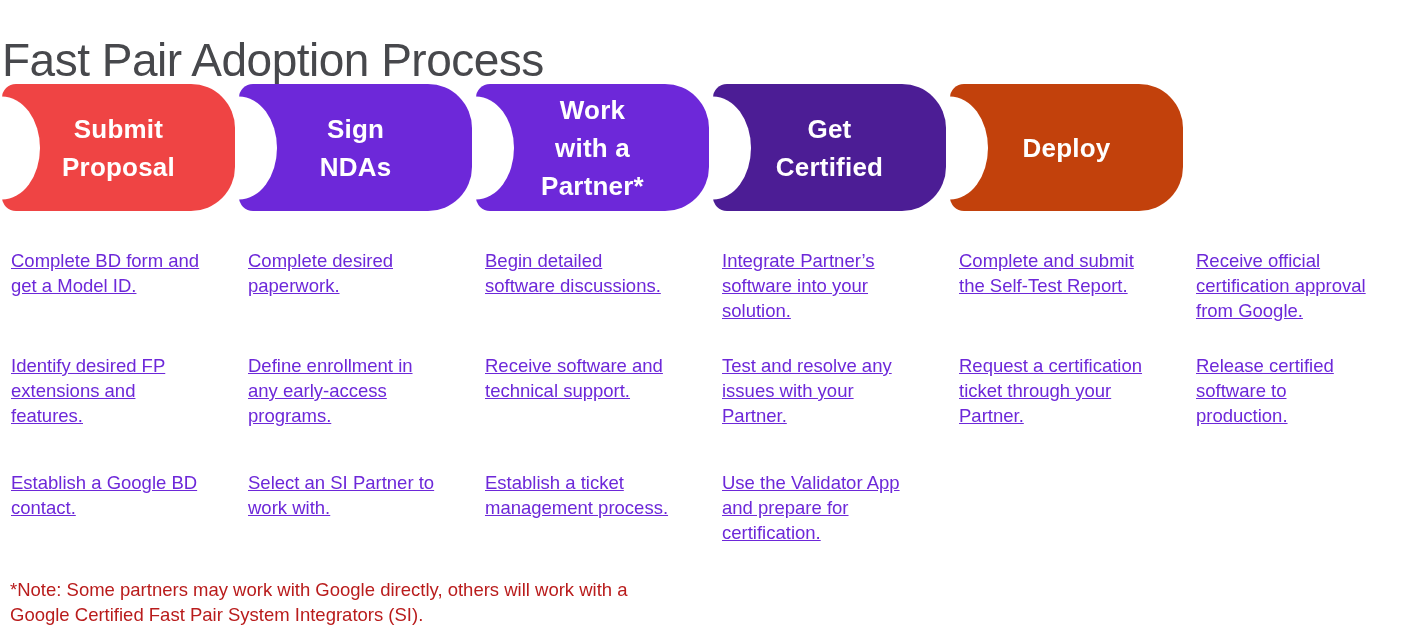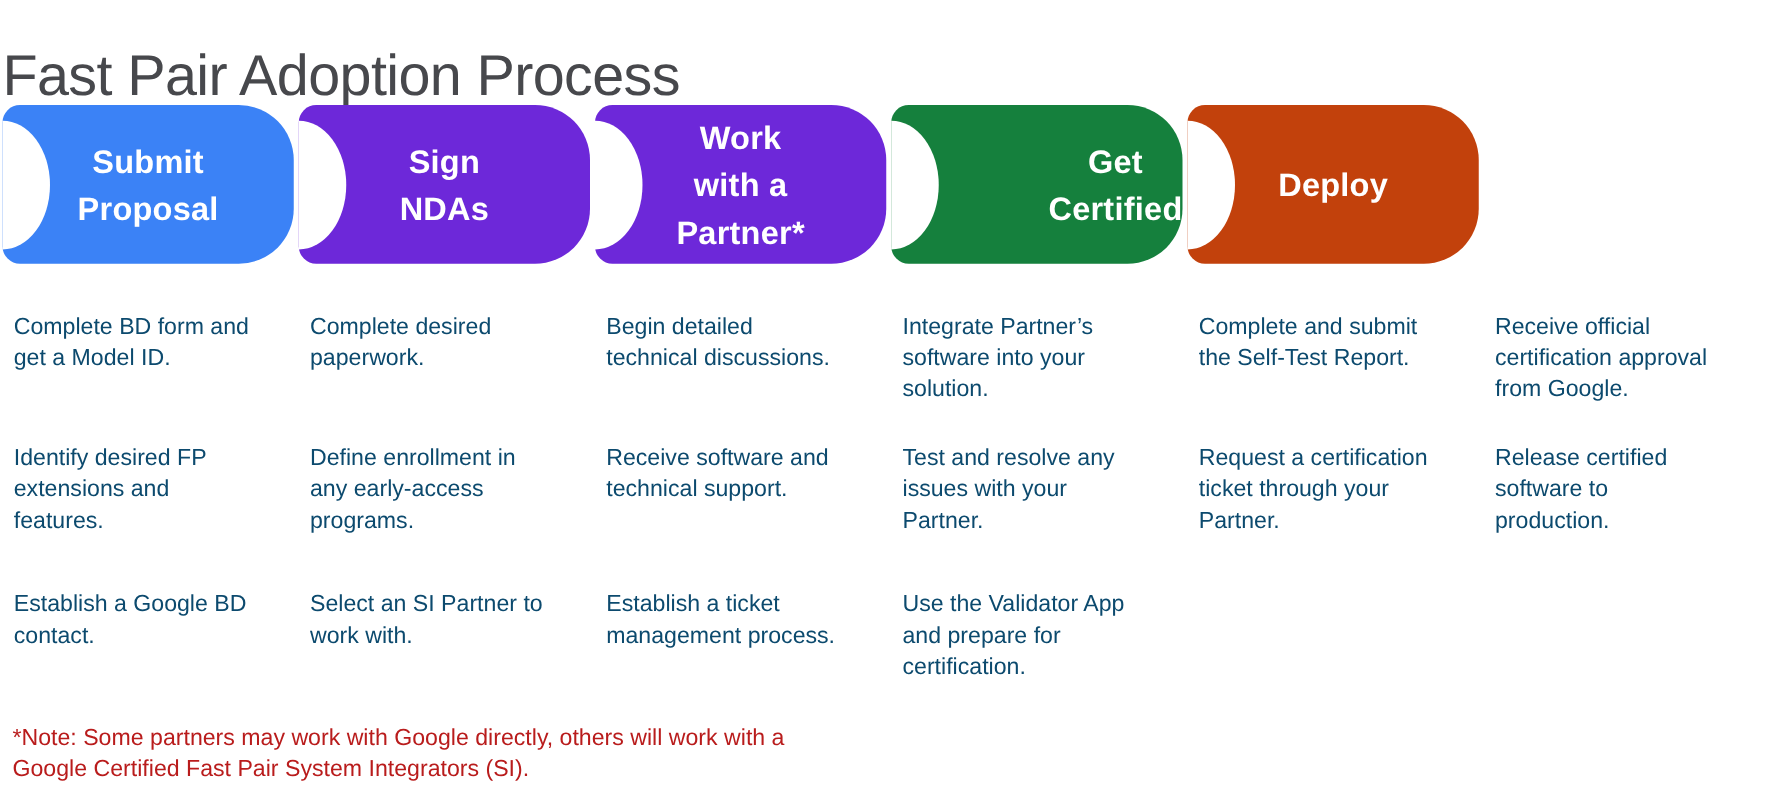--- a/index.html
+++ b/index.html
@@ -69,69 +69,70 @@
     left: 2px;
     display: grid;
     grid-template-columns: repeat(6, 233px);
     grid-template-rows: 105px 117px auto;
     column-gap: 4px;
   }
   .step-text {
     padding: 0 14px 0 9px;
     font-size: 18.5px;
     line-height: 25px;
-    color: #0c4a6e;
+    color: #6d28d9;
     white-space: pre-line;
+    text-decoration: underline;
   }
   .footnote {
     position: absolute;
     left: 10px;
     top: 578px;
     font-size: 18.5px;
     line-height: 24.5px;
     color: #b91c1c;
     white-space: pre-line;
   }
 </style>
 </head>
 <body>
 
 <h1 class="page-title">Fast Pair Adoption Process</h1>
 
 <div class="stages-row">
-  <div class="stage" style="background: #3b82f6;">
+  <div class="stage" style="background: #ef4444;">
     <div class="stage-label">Submit
 Proposal</div>
   </div>
   <div class="stage" style="background: #6d28d9;">
     <div class="stage-label">Sign
 NDAs</div>
   </div>
   <div class="stage" style="background: #6d28d9;">
     <div class="stage-label">Work
 with a
 Partner*</div>
   </div>
-  <div class="stage" style="background: #15803d; justify-content: flex-end;">
+  <div class="stage" style="background: #4c1d95;">
     <div class="stage-label">Get
 Certified</div>
   </div>
   <div class="stage" style="background: #c2410c;">
     <div class="stage-label">Deploy</div>
   </div>
 </div>
 
 <div class="steps-grid">
 
   <div class="step-text">Complete BD form and
 get a Model ID.</div>
   <div class="step-text">Complete desired
 paperwork.</div>
   <div class="step-text">Begin detailed
-technical discussions.</div>
+software discussions.</div>
   <div class="step-text">Integrate Partner’s
 software into your
 solution.</div>
   <div class="step-text">Complete and submit
 the Self-Test Report.</div>
   <div class="step-text">Receive official
 certification approval
 from Google.</div>
 
   <div class="step-text">Identify desired FP

